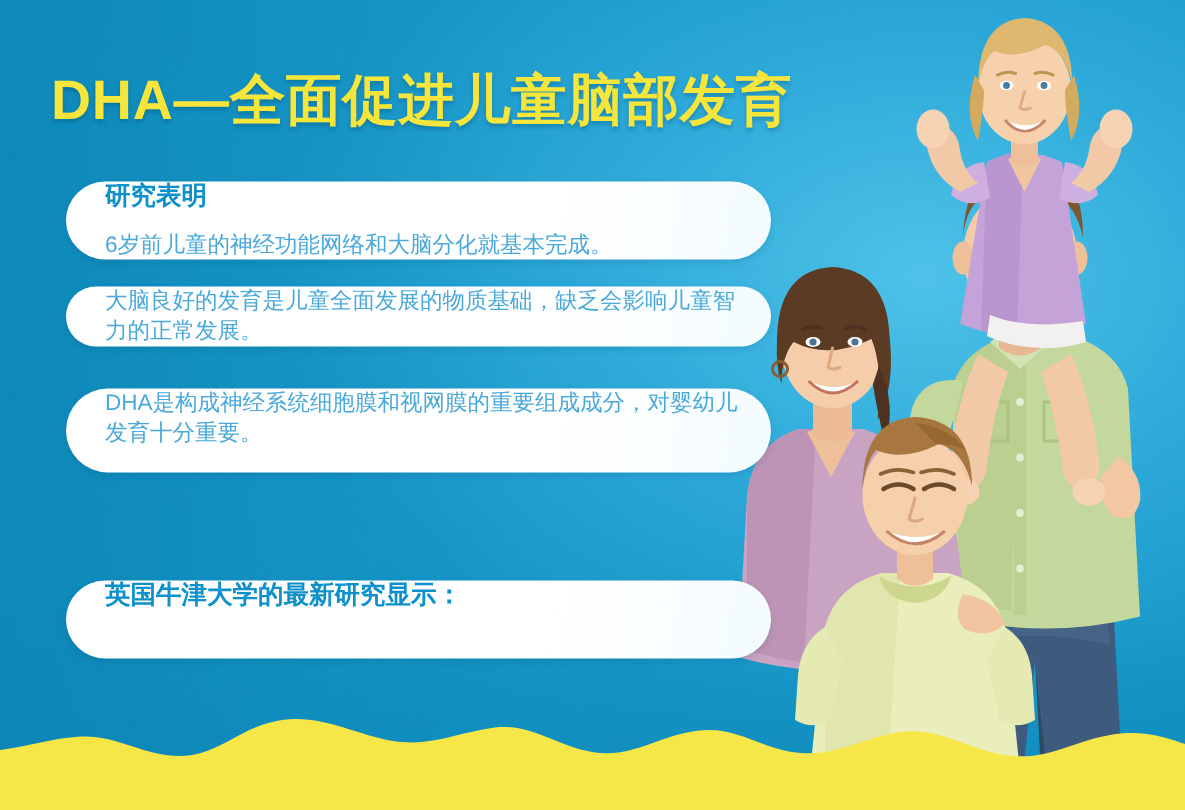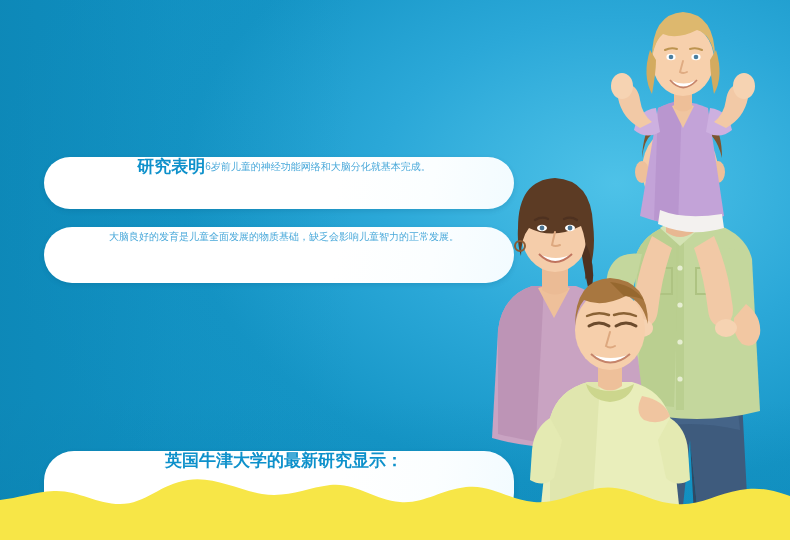--- a/index.html
+++ b/index.html
@@ -47,42 +47,41 @@
   
   .pill {
     position: absolute;
     left: 44px;
     height: 52px;
     border-radius: 30px;
     background: linear-gradient(100deg, #ffffff 0%, #ffffff 62%, #fbfeff 82%, #f2fbff 100%);
     box-shadow: 0 2px 5px rgba(0,70,105,0.16);
     z-index: 30;
     display: flex;
-    flex-direction: row;
-    justify-content: center;
+    flex-direction: column;
+    justify-content: space-between;
     box-sizing: border-box;
     padding-left: 26px;
     padding-right: 16px;
-    margin-top: 36px;
   }
   .pill.p1 { top: 121px; width: 470px; }
-  .pill.p2 { top: 191px; width: 470px; height: 56px; }
+  .pill.p2 { top: 191px; width: 470px; height: 40px; }
   .pill.p3 { top: 259px; width: 470px; height: 56px; }
   .pill.p4 { top: 327px; width: 470px; height: 56px; }
-  .pill.p5 { top: 415px; width: 470px; height: 72px; }
+  .pill.p5 { top: 387px; width: 470px; height: 52px; }
 
   .pill-head {
     font-size: 17px;
     font-weight: bold;
     color: #0e91cb;
     line-height: 20px;
     white-space: nowrap;
   }
   .pill-body {
-    font-size: 10px;
+    font-size: 15px;
     font-weight: normal;
     color: #4aa9da;
     line-height: 19px;
     white-space: nowrap;
   }
   .pill-body.two-line {
     white-space: normal;
     line-height: 20px;
   }
 
@@ -262,30 +261,34 @@
         <path d="M120 332 l-4 14 q4 3 9 0" stroke="#dda87f" stroke-width="2" fill="none" stroke-linecap="round"></path>
 
         <path d="M101 354 q19 16 39 0 q-19 8 -39 0 Z" fill="#ffffff"></path>
         <path d="M101 354 q19 17 39 0" stroke="#c5846a" stroke-width="2" fill="none"></path>
 
         <path d="M152 396 q22 4 28 20 q-10 10 -26 4 q-10 -8 -2 -24 Z" fill="#f0c5a0"></path>
       </g>
     </svg>
   </div>
 
+  <div class="title">DHA—全面促进儿童脑部发育</div>
 
   <div class="pill p1">
     <div class="pill-head">研究表明</div>
     <div class="pill-body">6岁前儿童的神经功能网络和大脑分化就基本完成。</div>
   </div>
 
   <div class="pill p2">
     <div class="pill-body two-line">大脑良好的发育是儿童全面发展的物质基础，缺乏会影响儿童智力的正常发展。</div>
   </div>
 
+  <div class="pill p3">
+    <div class="pill-body two-line">DHA是构成神经系统细胞膜和视网膜的重要组成成分，对婴幼儿发育十分重要。</div>
+  </div>
 
 
   <div class="pill p5">
     <div class="pill-head">英国牛津大学的最新研究显示：</div>
   </div>
 
   <div class="wave">
     <svg viewBox="0 0 790 70" preserveAspectRatio="none" xmlns="http://www.w3.org/2000/svg">
       <path d="M0 30
                C 18 28, 34 22, 54 21

